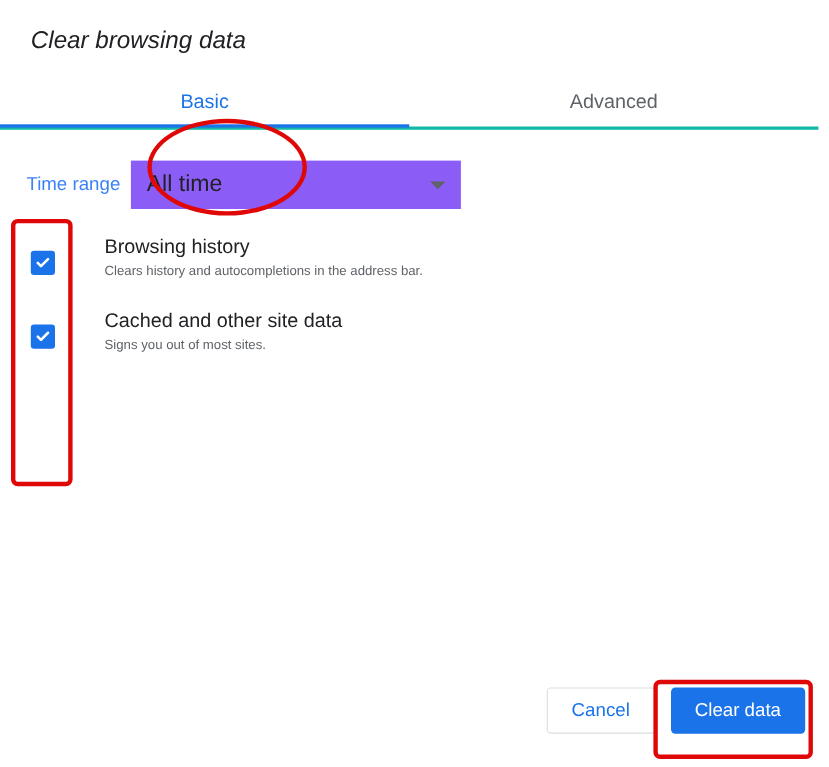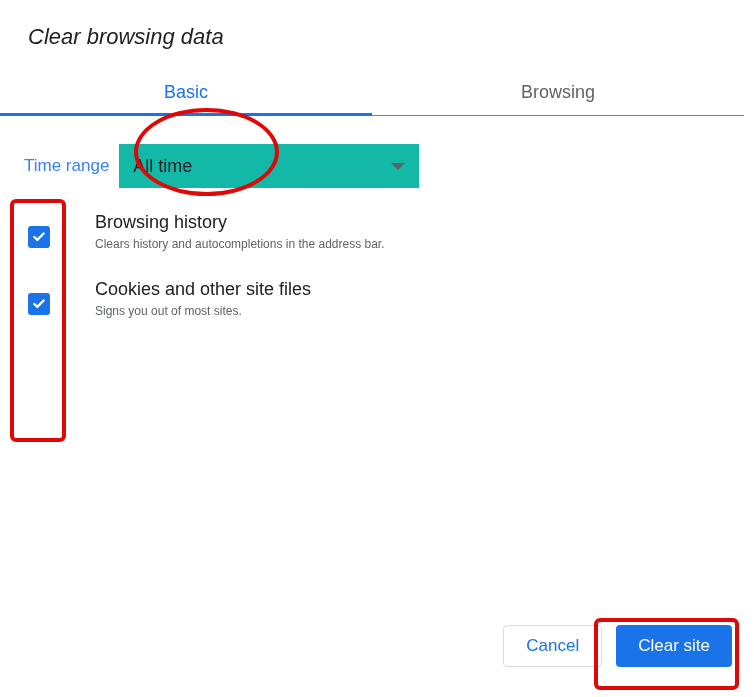--- a/index.html
+++ b/index.html
@@ -17,21 +17,21 @@
     }
     .title {
       font-size: 22px;
       font-weight: 400;
       margin-bottom: 22px;
       padding-left: 4px;
       font-style: italic;
     }
     .tabs {
       display: flex;
-      border-bottom: 1px solid #14b8a6;
+      border-bottom: 3px solid #14b8a6;
       margin-left: -24px;
       margin-right: 4px;
     }
     .tab {
       flex: 1;
       text-align: center;
       padding: 10px 0 12px 0;
       font-size: 18px;
       cursor: pointer;
       color: #5f6368;
@@ -55,27 +55,27 @@
       margin: 28px 0 24px 0;
     }
     .time-label {
       font-size: 17px;
       color: #3b82f6;
     }
     .select {
       width: 300px;
       height: 44px;
       border: none;
-      background: #14b8a6;
+      background: #8b5cf6;
       display: flex;
       align-items: center;
       justify-content: space-between;
       padding: 0 14px;
       cursor: pointer;
-      font-size: 18px;
+      font-size: 21px;
       color: #202124;
       gap: 43px;
     }
     .caret {
       width: 0; height: 0;
       border-left: 7px solid transparent;
       border-right: 7px solid transparent;
       border-top: 7px solid #5f6368;
     }
     .option-row {
@@ -168,21 +168,21 @@
     }
   </style>
 </head>
 <body>
 
 <div class="dialog">
   <h1 class="title">Clear browsing data</h1>
 
   <div class="tabs">
     <div class="tab active">Basic</div>
-    <div class="tab">Browsing</div>
+    <div class="tab">Advanced</div>
   </div>
 
   <div class="time-row">
     <span class="time-label">Time range</span>
     <div class="select">
       <span>All time</span>
       <span class="caret"></span>
     </div>
   </div>
 
@@ -198,27 +198,27 @@
     </div>
   </div>
 
   <div class="option-row">
     <div class="checkbox">
       <svg class="checkmark" viewBox="0 0 24 24">
           <path d="M4 12l5 5L20 6" stroke="#fff" stroke-width="4" fill="none" stroke-linecap="round" stroke-linejoin="round"></path>
         </svg>
     </div>
     <div class="option-text">
-      <div class="option-title">Cookies and other site files</div>
+      <div class="option-title">Cached and other site data</div>
       <div class="option-desc">Signs you out of most sites.</div>
     </div>
   </div>
 
 </div>
 
 <div class="footer">
   <button class="btn btn-cancel">Cancel</button>
-  <button class="btn btn-primary">Clear site</button>
+  <button class="btn btn-primary">Clear data</button>
 </div>
 
 <div class="anno anno-ellipse"></div>
 <div class="anno anno-checkboxes"></div>
 <div class="anno anno-clear"></div>
 
 </body></html>

